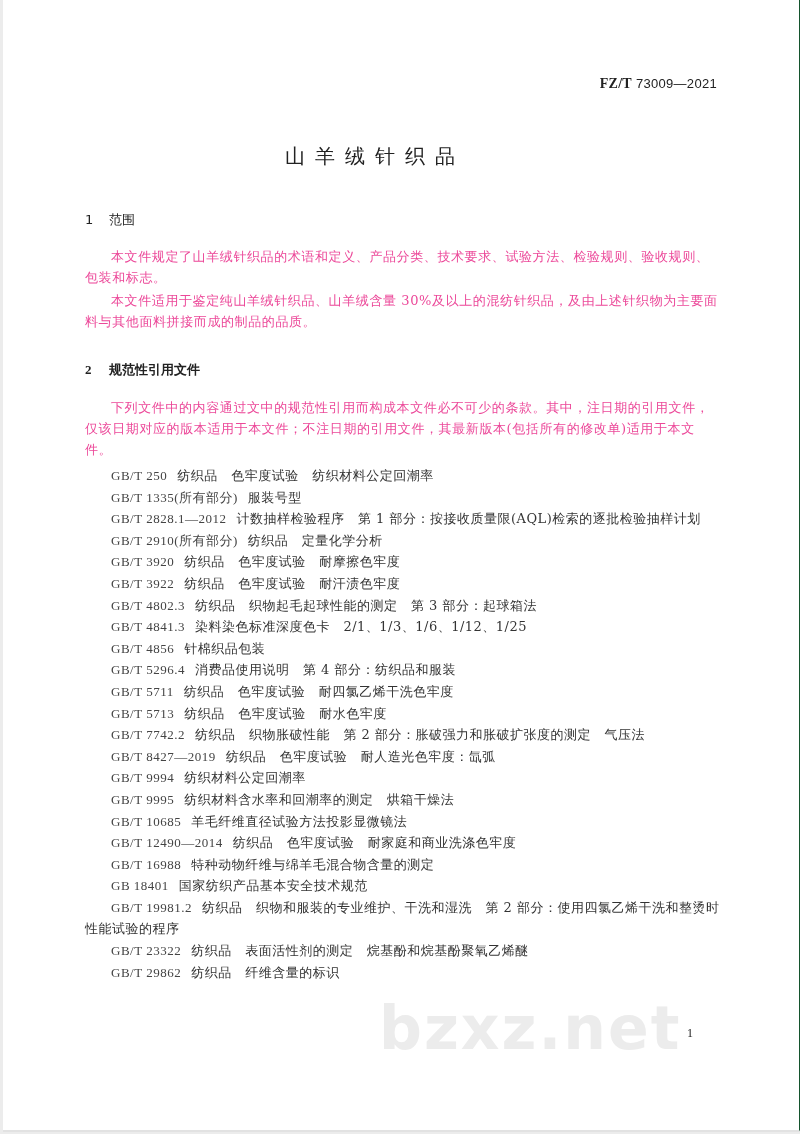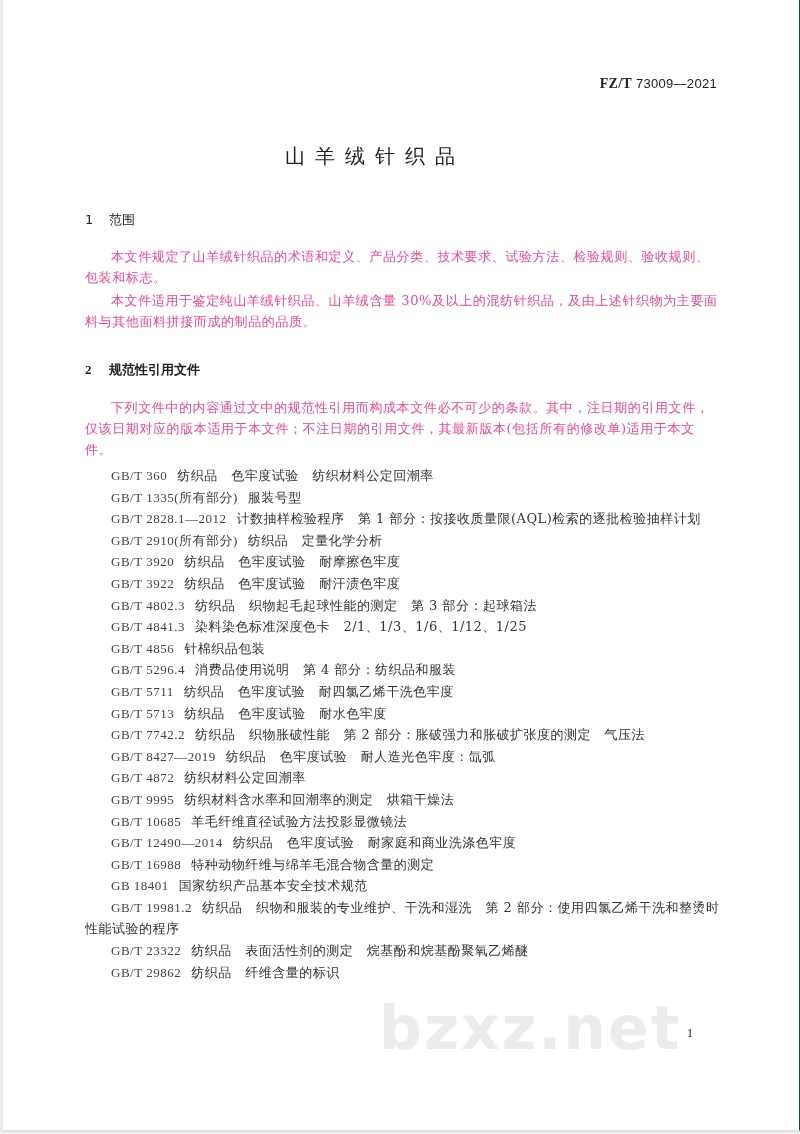--- a/index.html
+++ b/index.html
@@ -69,35 +69,35 @@
   </div>
   <div class="para" style="top:246px;">本文件规定了山羊绒针织品的术语和定义、产品分类、技术要求、试验方法、检验规则、验收规则、包装和标志。</div>
   <div class="para" style="top:290px;">本文件适用于鉴定纯山羊绒针织品、山羊绒含量 30%及以上的混纺针织品，及由上述针织物为主要面料与其他面料拼接而成的制品的品质。</div>
 
   <div class="h h2" style="top:361px;">
     <span class="num">2</span><span>规范性引用文件</span>
   </div>
   <div class="para" style="top:397px;">下列文件中的内容通过文中的规范性引用而构成本文件必不可少的条款。其中，注日期的引用文件，仅该日期对应的版本适用于本文件；不注日期的引用文件，其最新版本(包括所有的修改单)适用于本文件。</div>
 
   <div class="refs" id="ref-list">
-      <div class="ref"><span class="code">GB/T 360</span><span class="gap"></span><span>纺织品　色牢度试验　纺织材料公定回潮率</span></div>
+      <div class="ref"><span class="code">GB/T 250</span><span class="gap"></span><span>纺织品　色牢度试验　纺织材料公定回潮率</span></div>
       <div class="ref"><span class="code">GB/T 1335(所有部分)</span><span class="gap"></span><span>服装号型</span></div>
       <div class="ref"><span class="code">GB/T 2828.1—2012</span><span class="gap"></span><span>计数抽样检验程序　第 1 部分：按接收质量限(AQL)检索的逐批检验抽样计划</span></div>
       <div class="ref"><span class="code">GB/T 2910(所有部分)</span><span class="gap"></span><span>纺织品　定量化学分析</span></div>
       <div class="ref"><span class="code">GB/T 3920</span><span class="gap"></span><span>纺织品　色牢度试验　耐摩擦色牢度</span></div>
       <div class="ref"><span class="code">GB/T 3922</span><span class="gap"></span><span>纺织品　色牢度试验　耐汗渍色牢度</span></div>
       <div class="ref"><span class="code">GB/T 4802.3</span><span class="gap"></span><span>纺织品　织物起毛起球性能的测定　第 3 部分：起球箱法</span></div>
       <div class="ref"><span class="code">GB/T 4841.3</span><span class="gap"></span><span>染料染色标准深度色卡　2/1、1/3、1/6、1/12、1/25</span></div>
       <div class="ref"><span class="code">GB/T 4856</span><span class="gap"></span><span>针棉织品包装</span></div>
       <div class="ref"><span class="code">GB/T 5296.4</span><span class="gap"></span><span>消费品使用说明　第 4 部分：纺织品和服装</span></div>
       <div class="ref"><span class="code">GB/T 5711</span><span class="gap"></span><span>纺织品　色牢度试验　耐四氯乙烯干洗色牢度</span></div>
       <div class="ref"><span class="code">GB/T 5713</span><span class="gap"></span><span>纺织品　色牢度试验　耐水色牢度</span></div>
       <div class="ref"><span class="code">GB/T 7742.2</span><span class="gap"></span><span>纺织品　织物胀破性能　第 2 部分：胀破强力和胀破扩张度的测定　气压法</span></div>
       <div class="ref"><span class="code">GB/T 8427—2019</span><span class="gap"></span><span>纺织品　色牢度试验　耐人造光色牢度：氙弧</span></div>
-      <div class="ref"><span class="code">GB/T 4872</span><span class="gap"></span><span>纺织材料公定回潮率</span></div>
+      <div class="ref"><span class="code">GB/T 9994</span><span class="gap"></span><span>纺织材料公定回潮率</span></div>
       <div class="ref"><span class="code">GB/T 9995</span><span class="gap"></span><span>纺织材料含水率和回潮率的测定　烘箱干燥法</span></div>
       <div class="ref"><span class="code">GB/T 10685</span><span class="gap"></span><span>羊毛纤维直径试验方法投影显微镜法</span></div>
       <div class="ref"><span class="code">GB/T 12490—2014</span><span class="gap"></span><span>纺织品　色牢度试验　耐家庭和商业洗涤色牢度</span></div>
       <div class="ref"><span class="code">GB/T 16988</span><span class="gap"></span><span>特种动物纤维与绵羊毛混合物含量的测定</span></div>
       <div class="ref"><span class="code">GB 18401</span><span class="gap"></span><span>国家纺织产品基本安全技术规范</span></div>
       <div class="ref"><span class="code">GB/T 19981.2</span><span class="gap"></span><span>纺织品　织物和服装的专业维护、干洗和湿洗　第 2 部分：使用四氯乙烯干洗和整烫时性能试验的程序</span></div>
       <div class="ref"><span class="code">GB/T 23322</span><span class="gap"></span><span>纺织品　表面活性剂的测定　烷基酚和烷基酚聚氧乙烯醚</span></div>
       <div class="ref"><span class="code">GB/T 29862</span><span class="gap"></span><span>纺织品　纤维含量的标识</span></div>
     </div>
 

